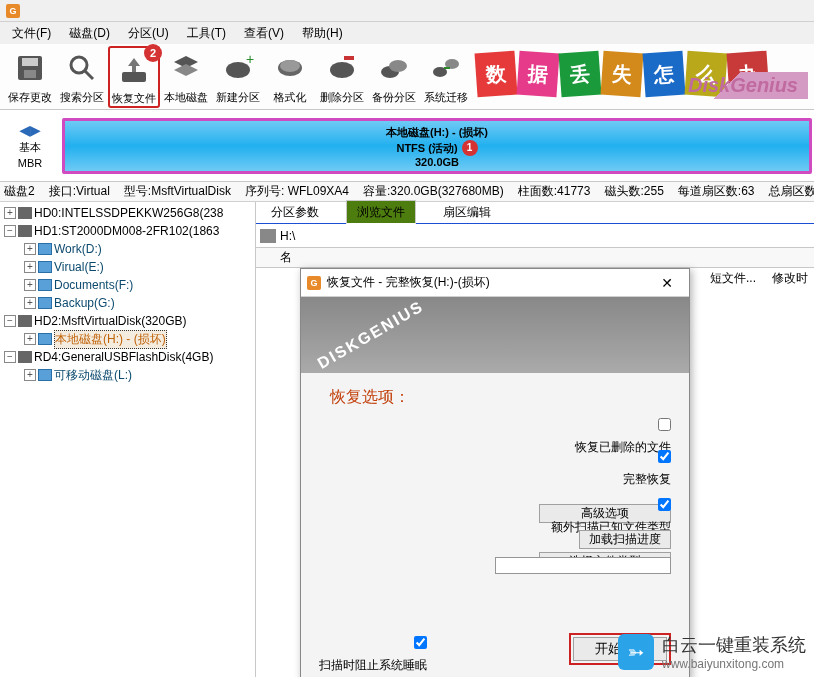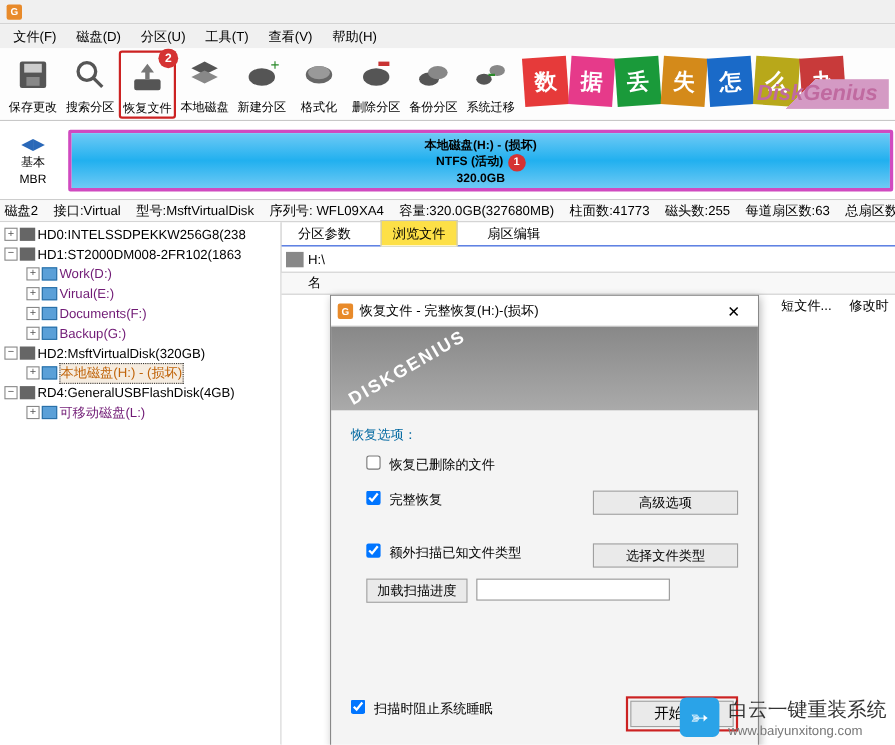--- a/index.html
+++ b/index.html
@@ -40,43 +40,43 @@
 
 .main { display: flex; height: calc(677px - 22px - 22px - 66px - 72px - 20px); }
 .tree-pane { width: 256px; border-right: 1px solid #c8c8c8; overflow: hidden; background: #fff; padding: 2px 0; font-size: 12px; }
 .tree-node { display: flex; align-items: center; height: 18px; gap: 2px; }
 .expander { width: 12px; height: 12px; border: 1px solid #888; display: inline-flex; align-items: center; justify-content: center; font-size: 10px; line-height: 1; color: #555; background: #fff; }
 .tree-indent { display: inline-block; }
 .node-icon { width: 14px; height: 12px; display: inline-block; }
 .hd-icon { background: #666; }
 .part-icon { background: #5aa0d8; border: 1px solid #2a70a8; }
 .tree-label { white-space: nowrap; }
-.tree-label.orange { color: #701a75; }
+.tree-label.orange { color: #0c4a6e; }
 .tree-label.orange.selected { color: #c0640a; border: 1px dotted #333; background: #f5ece0; }
 
 .right-pane { flex: 1; display: flex; flex-direction: column; position: relative; }
 .tabs { height: 22px; border-bottom: 1px solid #1d4ed8; display: flex; align-items: flex-end; padding-left: 4px; gap: 16px; }
 .tab { padding: 3px 10px 2px 10px; border: 1px solid transparent; border-bottom: none; font-size: 12px; cursor: pointer; }
-.tab.active { border-color: #c8c8c8; background: #fde047; color: #000; border-bottom: 1px solid #fff; position: relative; top: 1px; font-family: Liberation Serif, serif; }
+.tab.active { border-color: #c8c8c8; background: #4d7c0f; color: #000; border-bottom: 1px solid #fff; position: relative; top: 1px; font-family: Liberation Serif, serif; }
 .breadcrumb { height: 24px; border-bottom: 1px solid #c8c8c8; display: flex; align-items: center; padding: 0 4px; gap: 4px; }
 .bc-icon { width: 16px; height: 14px; background: #888; }
 .columns-hdr { height: 20px; border-bottom: 1px solid #c8c8c8; background: #f8f8f8; display: flex; align-items: center; padding-left: 24px; gap: 60px; }
 .right-body { flex: 1; background: #fff; position: relative; }
 .col-right { position: absolute; top: 0; right: 0; padding: 2px 6px; font-size: 12px; display: flex; gap: 16px; }
 
 
 .dialog { position: absolute; top: 0; left: 44px; width: 390px; height: 412px; background: #f4f4f4; border: 1px solid #888; box-shadow: 2px 2px 8px rgba(0,0,0,0.3); z-index: 20; }
 .dlg-title { height: 28px; background: #fff; display: flex; align-items: center; padding: 0 6px; gap: 6px; border-bottom: 1px solid #d0d0d0; }
 .dlg-title-text { font-size: 12px; flex: 1; }
 .dlg-close { width: 32px; height: 20px; display: flex; align-items: center; justify-content: center; font-size: 14px; cursor: pointer; }
 .dlg-hero { height: 76px; background: linear-gradient(#888, #aaa); display: flex; align-items: center; justify-content: flex-start; color: #fff; font-weight: bold; font-size: 16px; padding-left: 10px; }
 .dlg-hero .curve { transform: rotate(-30deg); letter-spacing: 2px; }
 .dlg-body { padding: 14px 18px; display: flex; flex-direction: column; gap: 10px; }
-.dlg-section-label { color: #0369a1; font-size: 12px; }
-.opt-row { display: flex; align-items: flex-start; gap: 8px; height: 26px; }
+.dlg-section-label { color: #c2410c; font-size: 16px; margin-left: 11px; }
+.opt-row { display: flex; align-items: flex-end; gap: 8px; height: 26px; flex-direction: column; }
 .opt-row .spacer { flex: 1; }
 .chk { width: 13px; height: 13px; }
 .dlg-btn { width: 132px; height: 22px; border: 1px solid #a0a0a0; background: #eaeaea; font-size: 12px; cursor: pointer; }
 .dlg-btn.small { width: 92px; }
 .dlg-input { width: 176px; height: 20px; border: 1px solid #959595; background: #fff; }
 .dlg-footer { position: absolute; left: 18px; right: 18px; bottom: 14px; display: flex; align-items: center; }
 .start-wrap { border: 2px solid #cc2222; padding: 2px; }
 .start-btn { width: 94px; height: 24px; border: 1px solid #a0a0a0; background: #eaeaea; cursor: pointer; position: relative; display: inline-flex; align-items: center; justify-content: center; gap: 4px; }
 
 

